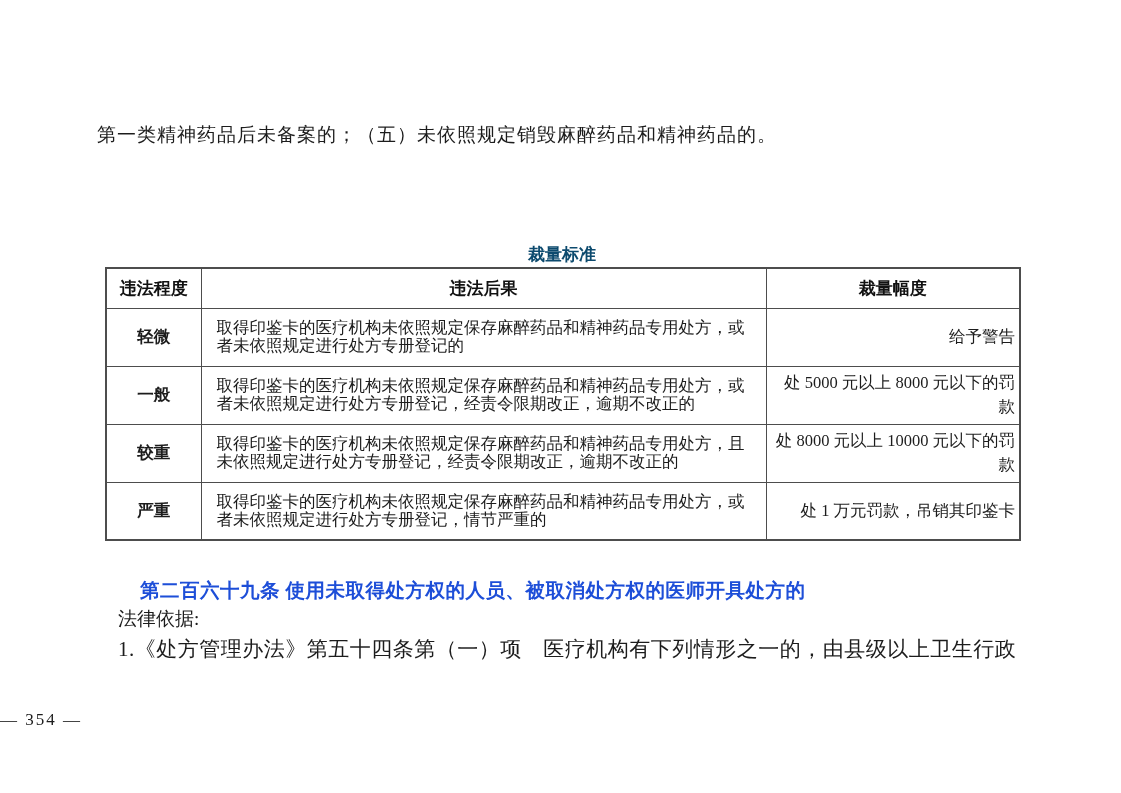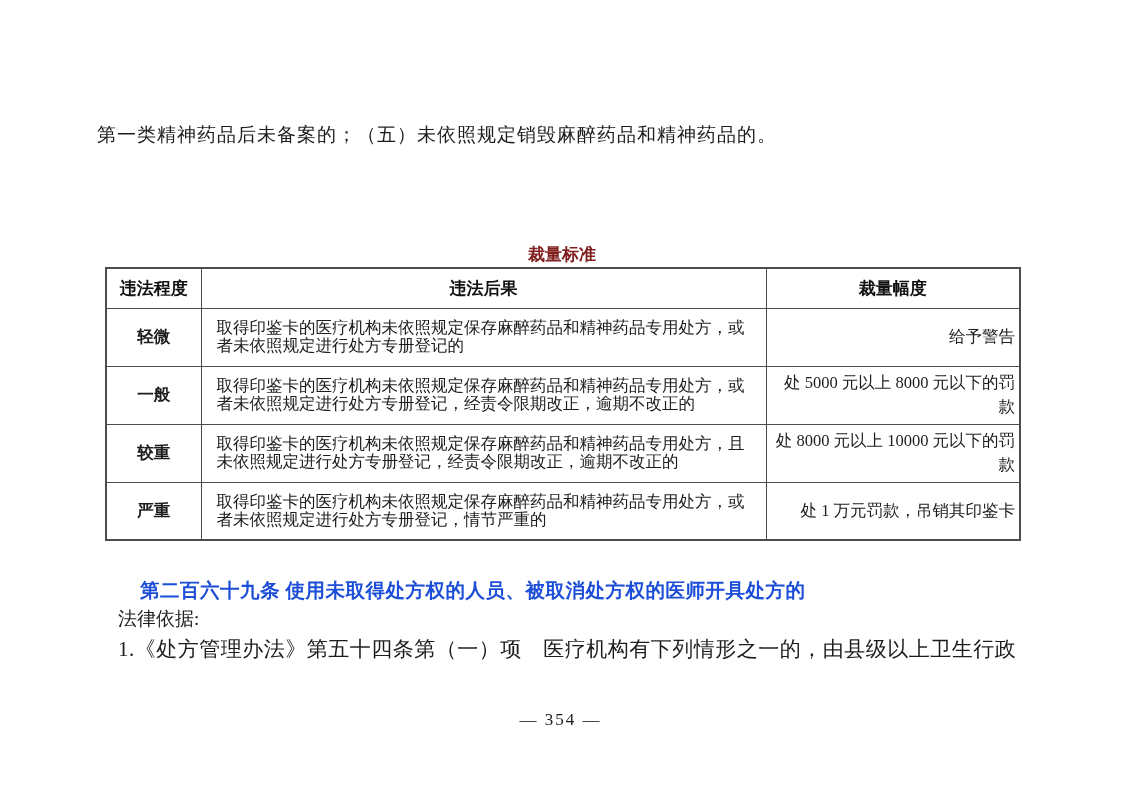--- a/index.html
+++ b/index.html
@@ -27,21 +27,21 @@
   }
   .table-title {
     position: absolute;
     left: 105px;
     top: 243px;
     width: 914px;
     text-align: center;
     font-family: Liberation Sans, sans-serif;
     font-weight: bold;
     font-size: 17px;
-    color: #7f1d1d;
+    color: #0c4a6e;
   }
   .std-table {
     position: absolute;
     left: 105px;
     top: 267px;
     width: 914px;
     border-collapse: collapse;
     table-layout: fixed;
   }
   .std-table th, .std-table td {
@@ -106,21 +106,21 @@
     width: 945px;
     font-size: 21px;
     letter-spacing: 0.5px;
     color: #1c1c1c;
   }
   .footer-pagenum {
     position: absolute;
     left: 0;
     top: 710px;
     width: 1121px;
-    text-align: center;
+    text-align: left;
     font-size: 17px;
     letter-spacing: 2px;
     color: #1c1c1c;
   }
 </style>
 </head>
 <body>
 
 <div class="page">
 

